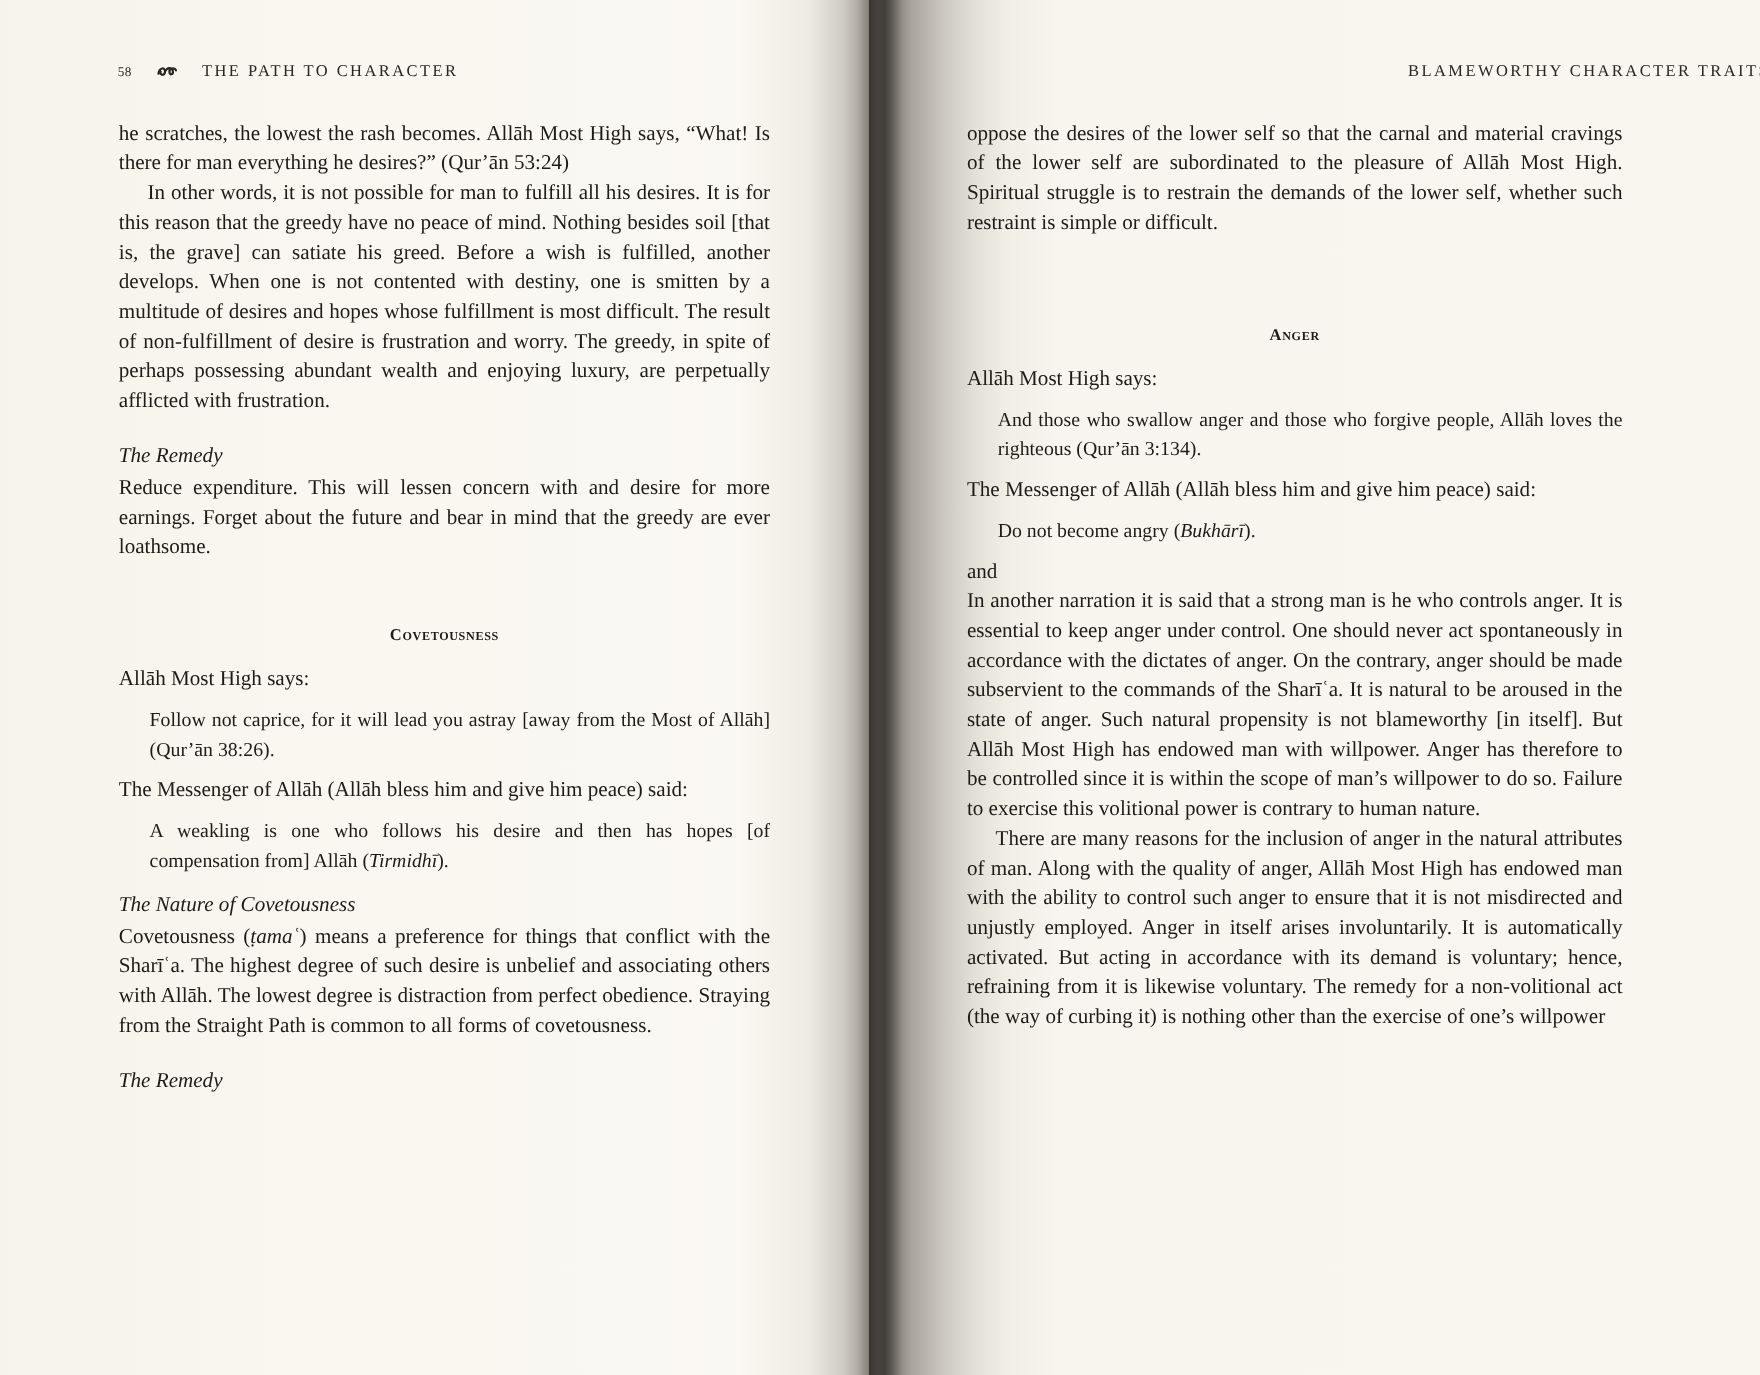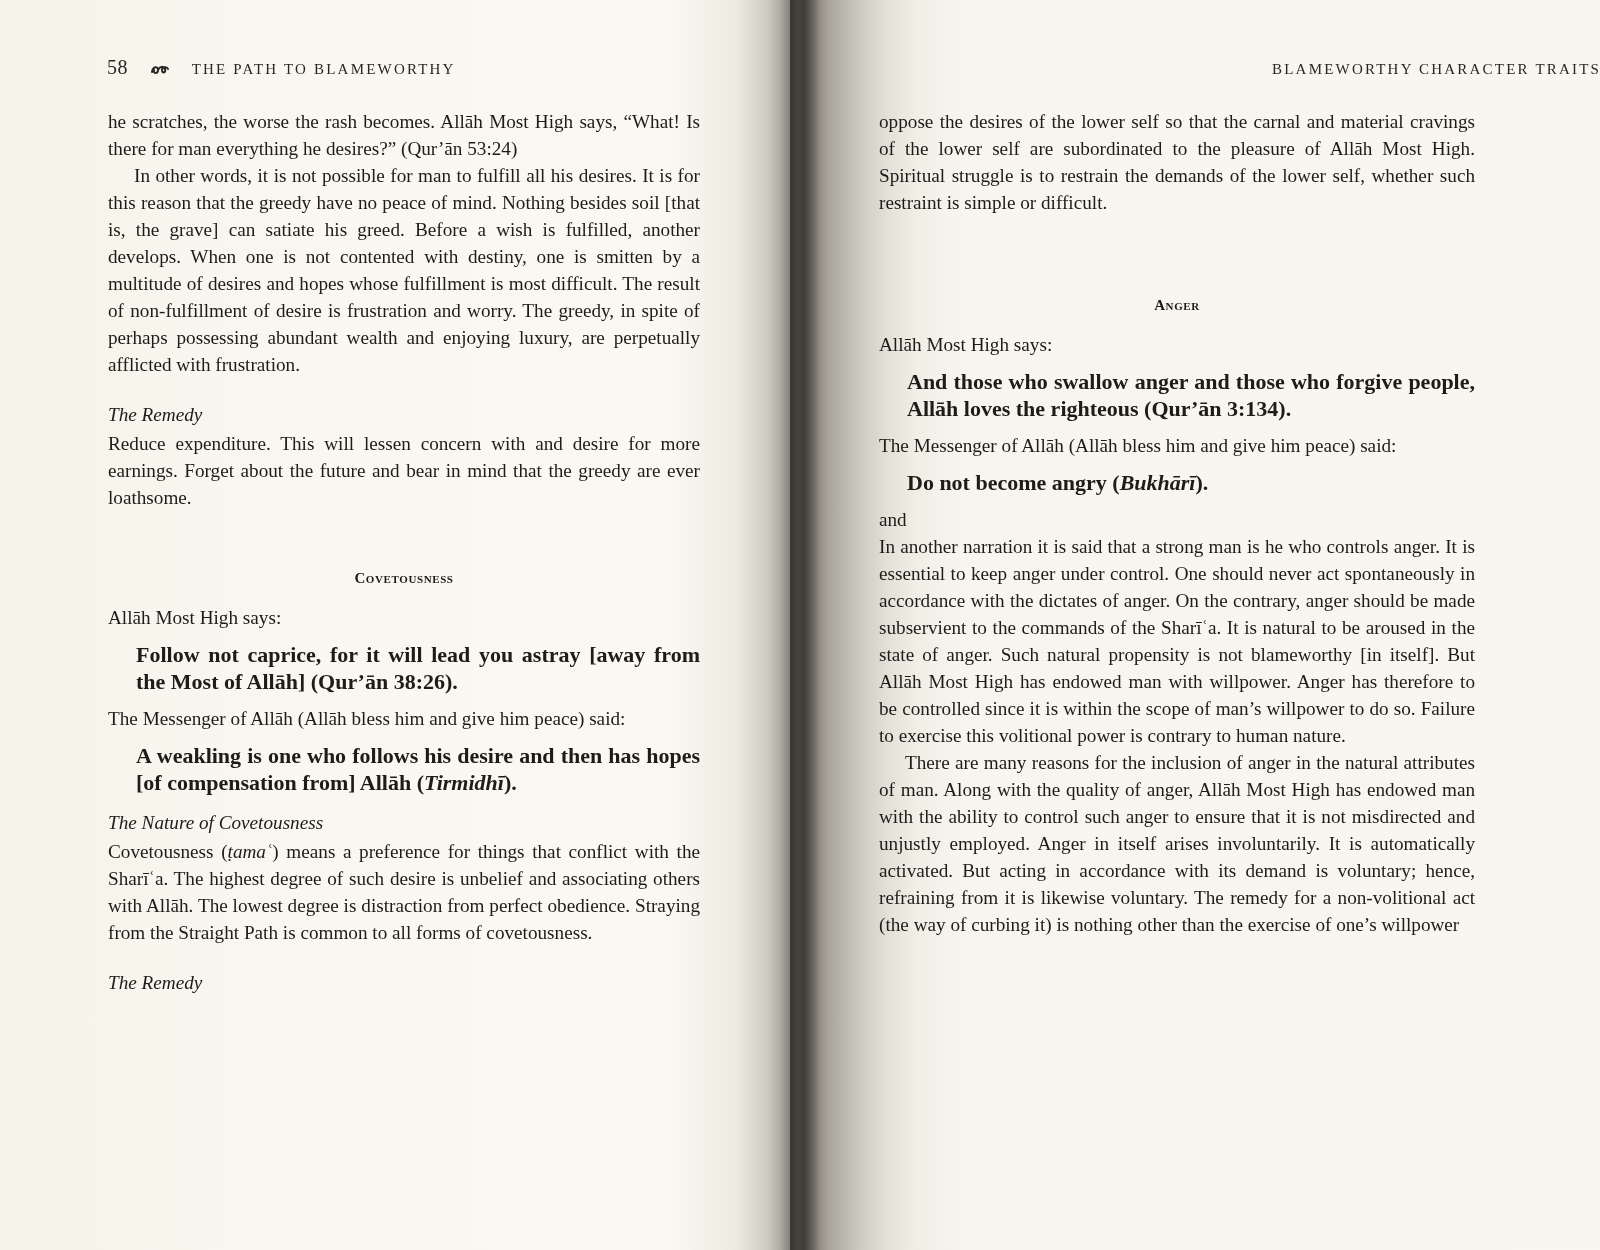--- a/index.html
+++ b/index.html
@@ -48,21 +48,21 @@
     .running-head {
       position: absolute;
       top: 56px;
       font-size: 15px;
       letter-spacing: 2.2px;
       color: #2a2622;
       white-space: nowrap;
     }
     .running-head .folio {
       letter-spacing: 0.5px;
-      font-size: 20px;
+      font-size: 12px;
       text-align: center;
     }
     .running-head .orn {
       display: inline-block;
       font-size: 16px;
       margin: 0 16px;
       letter-spacing: 0;
       font-weight: bold;
     }
     .rh-left { left: 107px; }
@@ -74,24 +74,23 @@
       font-size: 19.2px;
       line-height: 27px;
       text-align: justify;
       hyphens: none;
     }
     .text-left { left: 108px; width: 592px; }
 
     p { margin: 0; }
     .indent { text-indent: 26px; }
     .quote {
-      font-size: 22px;
+      font-size: 18px;
       line-height: 27px;
       margin: 10px 0 10px 28px;
-      font-weight: bold;
     }
     .subhead {
       font-style: italic;
       margin-top: 20px;
       line-height: 30px;
     }
     .section-head {
       text-align: center;
       font-weight: bold;
       font-variant: small-caps;
@@ -107,25 +106,25 @@
 <div class="spread">
 
   <div class="page page-left">
     <div class="running-head rh-left">
       <span class="folio">58</span>
       <span class="orn">
         <svg width="20" height="12" viewBox="0 0 20 12" style="vertical-align:middle">
           <path d="M2 8 C3 2, 8 2, 8 6 C8 10, 3 10, 4 6 M8 6 C10 2, 14 2, 15 5 C16 9, 12 10, 12 6 C12 3, 17 2, 18 5" fill="none" stroke="#2a2622" stroke-width="2" stroke-linecap="round"></path>
         </svg>
       </span>
-      <span>THE PATH TO BLAMEWORTHY</span>
+      <span>THE PATH TO CHARACTER</span>
     </div>
 
     <div class="text-block text-left">
-      <p>he scratches, the worse the rash becomes. Allāh Most High says, “What! Is there for man everything he desires?” (Qur’ān 53:24)</p>
+      <p>he scratches, the lowest the rash becomes. Allāh Most High says, “What! Is there for man everything he desires?” (Qur’ān 53:24)</p>
       <p class="indent">In other words, it is not possible for man to fulfill all his desires. It is for this reason that the greedy have no peace of mind. Nothing besides soil [that is, the grave] can satiate his greed. Before a wish is fulfilled, another develops. When one is not contented with destiny, one is smitten by a multitude of desires and hopes whose fulfillment is most difficult. The result of non-fulfillment of desire is frustration and worry. The greedy, in spite of perhaps possessing abundant wealth and enjoying luxury, are perpetually afflicted with frustration.</p>
 
       <p class="subhead" style="margin-top:22px">The Remedy</p>
       <p>Reduce expenditure. This will lessen concern with and desire for more earnings. Forget about the future and bear in mind that the greedy are ever loathsome.</p>
 
       <p class="section-head" style="margin-top:54px">Covetousness</p>
       <p>Allāh Most High says:</p>
       <p class="quote">Follow not caprice, for it will lead you astray [away from the Most of Allāh] (Qur’ān 38:26).</p>
       <p>The Messenger of Allāh (Allāh bless him and give him peace) said:</p>
       <p class="quote"><span>A weakling is one who follows his desire and then has hopes [of compensation from] Allāh (</span><em>Tirmidhī</em><span>).</span></p>

